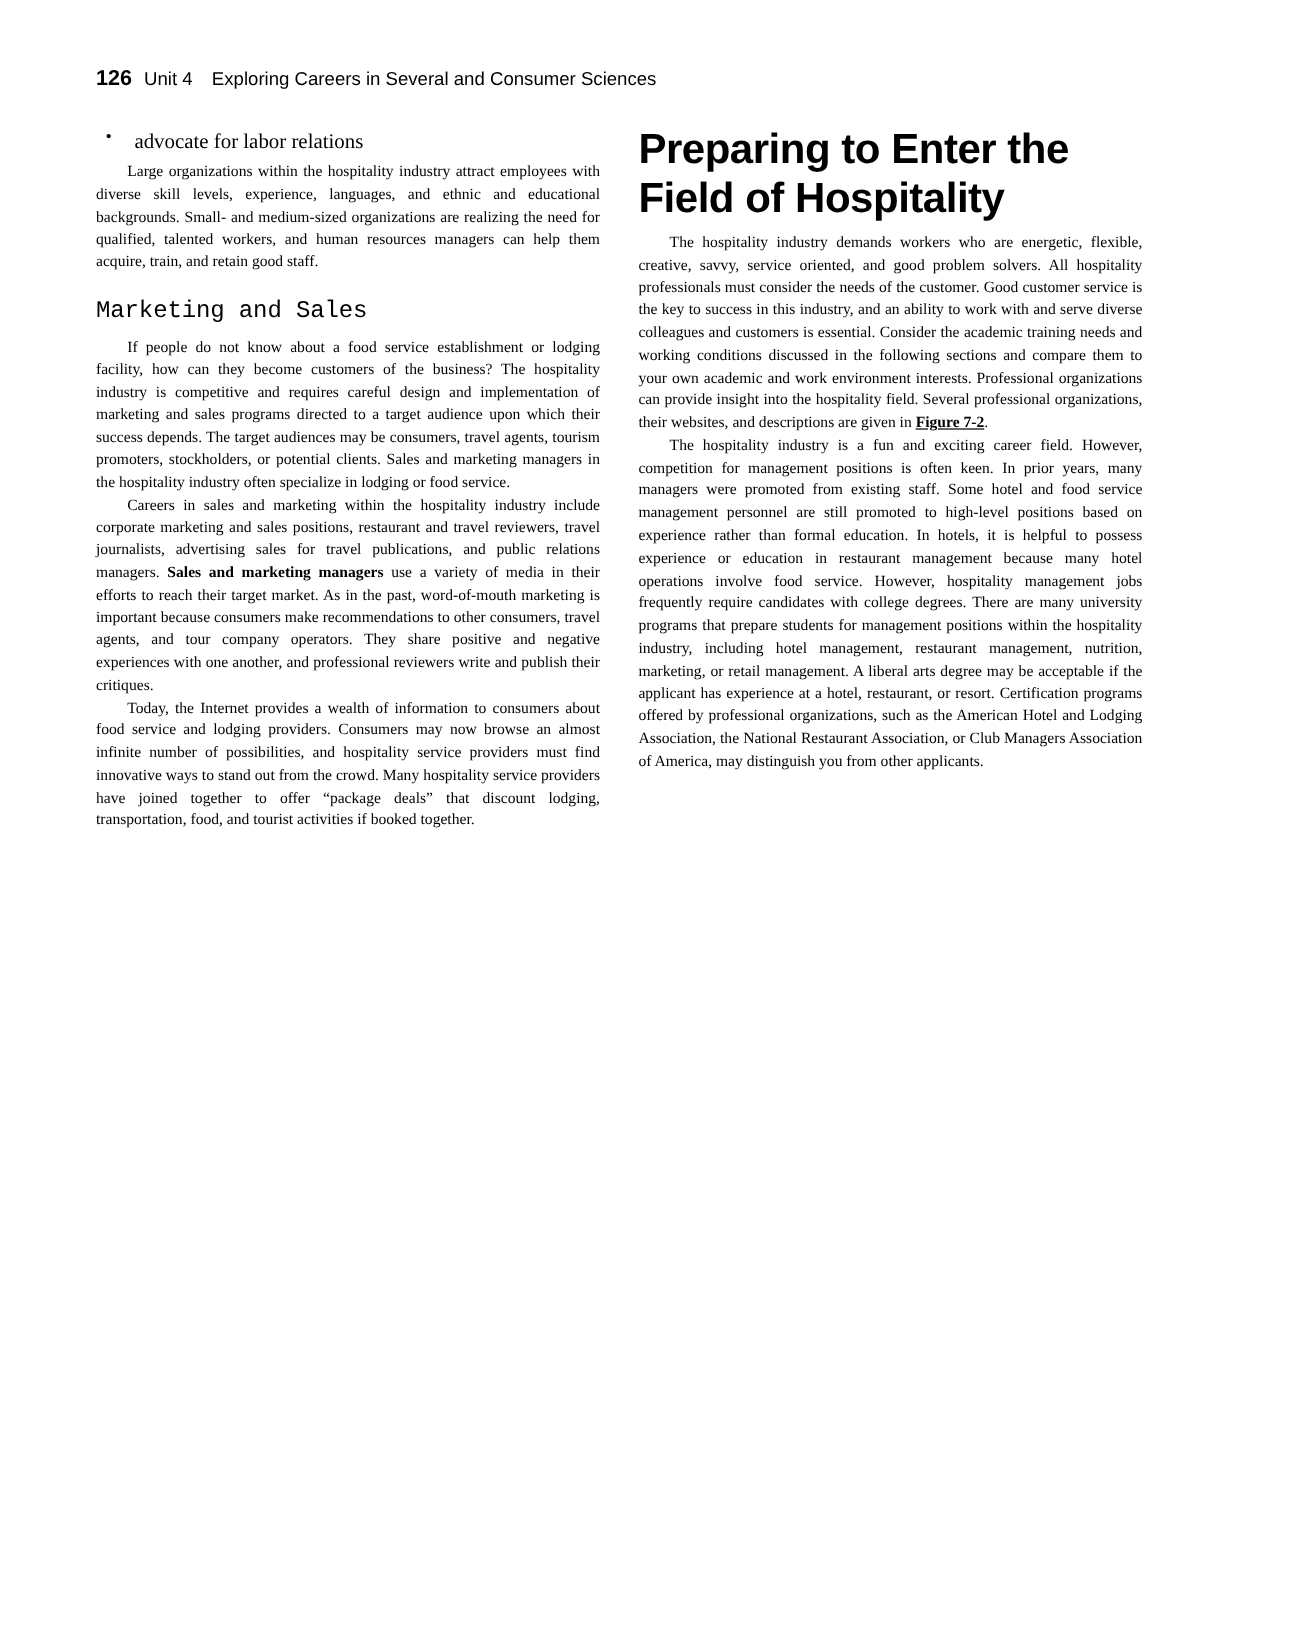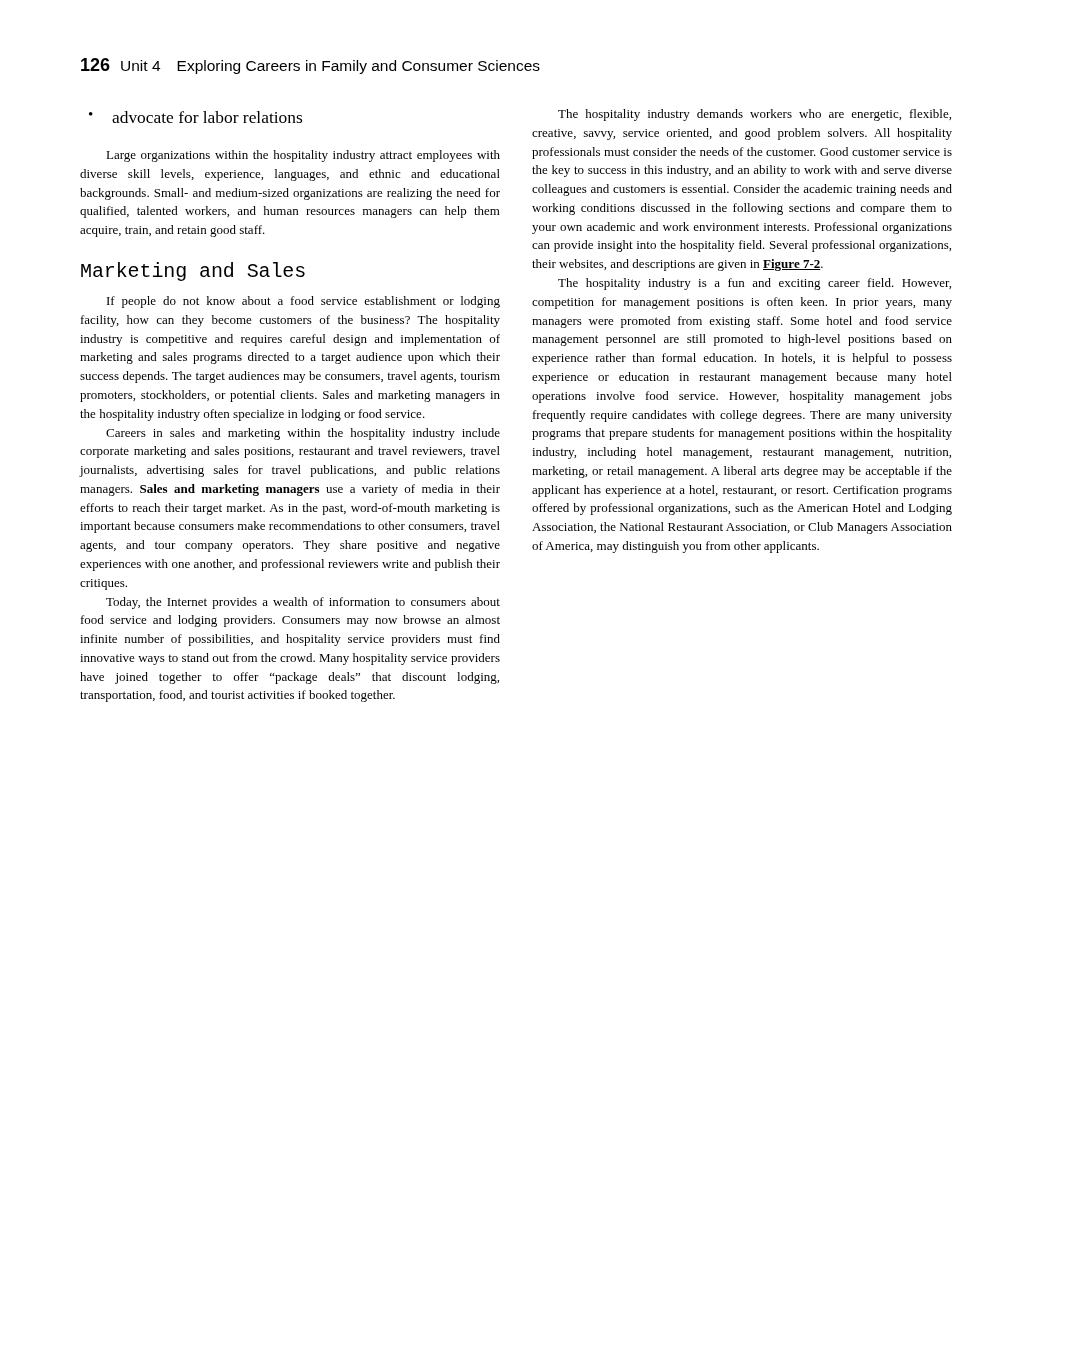--- a/index.html
+++ b/index.html
@@ -62,21 +62,21 @@
     margin: 0;
     font-size: 13px;
     line-height: 1.445;
     text-align: justify;
     text-justify: inter-word;
     text-indent: 2.0em;
     hyphens: auto;
   }
 
   ul.bullets {
-    margin: 0 0 16px 0;
+    margin: 0 0 4px 0;
     padding: 0 0 0 32px;
     list-style: none;
   }
   ul.bullets li {
     font-size: 17.4px;
     line-height: 1.445;
     position: relative;
     text-indent: 0;
   }
   ul.bullets li::before {
@@ -114,35 +114,36 @@
   }
   .bold { font-weight: bold; text-decoration: underline; }
   .bolditalic { font-weight: bold; }
 </style>
 </head>
 <body>
 
 <div class="page">
 
   <div class="header">
-    <span class="pageno">126</span><span class="unit">Unit 4</span><span class="unit-title">Exploring Careers in Family and Consumer Sciences</span>
+    <span class="pageno">126</span><span class="unit">Unit 4</span><span class="unit-title">Exploring Careers in Several and Consumer Sciences</span>
   </div>
 
   <div class="columns">
 
     <div class="col col-left">
       <ul class="bullets">
         <li>advocate for labor relations</li>
       </ul>
       <p>Large organizations within the hospitality industry attract employees with diverse skill levels, experience, languages, and ethnic and educational backgrounds. Small- and medium-sized organizations are realizing the need for qualified, talented workers, and human resources managers can help them acquire, train, and retain good staff.</p>
       <h3 class="subhead">Marketing and Sales</h3>
       <p>If people do not know about a food service establishment or lodging facility, how can they become customers of the business? The hospitality industry is competitive and requires careful design and implementation of marketing and sales programs directed to a target audience upon which their success depends. The target audiences may be consumers, travel agents, tourism promoters, stockholders, or potential clients. Sales and marketing managers in the hospitality industry often specialize in lodging or food service.</p>
       <p><span>Careers in sales and marketing within the hospitality industry include corporate marketing and sales positions, restaurant and travel reviewers, travel journalists, advertising sales for travel publications, and public relations managers. </span><span class="bolditalic">Sales and marketing managers</span><span> use a variety of media in their efforts to reach their target market. As in the past, word-of-mouth marketing is important because consumers make recommendations to other consumers, travel agents, and tour company operators. They share positive and negative experiences with one another, and professional reviewers write and publish their critiques.</span></p>
       <p>Today, the Internet provides a wealth of information to consumers about food service and lodging providers. Consumers may now browse an almost infinite number of possibilities, and hospitality service providers must find innovative ways to stand out from the crowd. Many hospitality service providers have joined together to offer “package deals” that discount lodging, transportation, food, and tourist activities if booked together.</p>
     </div>
 
     <div class="col col-right">
+      <h1 class="mainhead">Preparing to Enter the Field of Hospitality</h1>
       <p><span>The hospitality industry demands workers who are energetic, flexible, creative, savvy, service oriented, and good problem solvers. All hospitality professionals must consider the needs of the customer. Good customer service is the key to success in this industry, and an ability to work with and serve diverse colleagues and customers is essential. Consider the academic training needs and working conditions discussed in the following sections and compare them to your own academic and work environment interests. Professional organizations can provide insight into the hospitality field. Several professional organizations, their websites, and descriptions are given in </span><span class="bold">Figure 7-2</span><span>.</span></p>
       <p>The hospitality industry is a fun and exciting career field. However, competition for management positions is often keen. In prior years, many managers were promoted from existing staff. Some hotel and food service management personnel are still promoted to high-level positions based on experience rather than formal education. In hotels, it is helpful to possess experience or education in restaurant management because many hotel operations involve food service. However, hospitality management jobs frequently require candidates with college degrees. There are many university programs that prepare students for management positions within the hospitality industry, including hotel management, restaurant management, nutrition, marketing, or retail management. A liberal arts degree may be acceptable if the applicant has experience at a hotel, restaurant, or resort. Certification programs offered by professional organizations, such as the American Hotel and Lodging Association, the National Restaurant Association, or Club Managers Association of America, may distinguish you from other applicants.</p>
     </div>
 
   </div>
 </div>
 
 </body></html>

